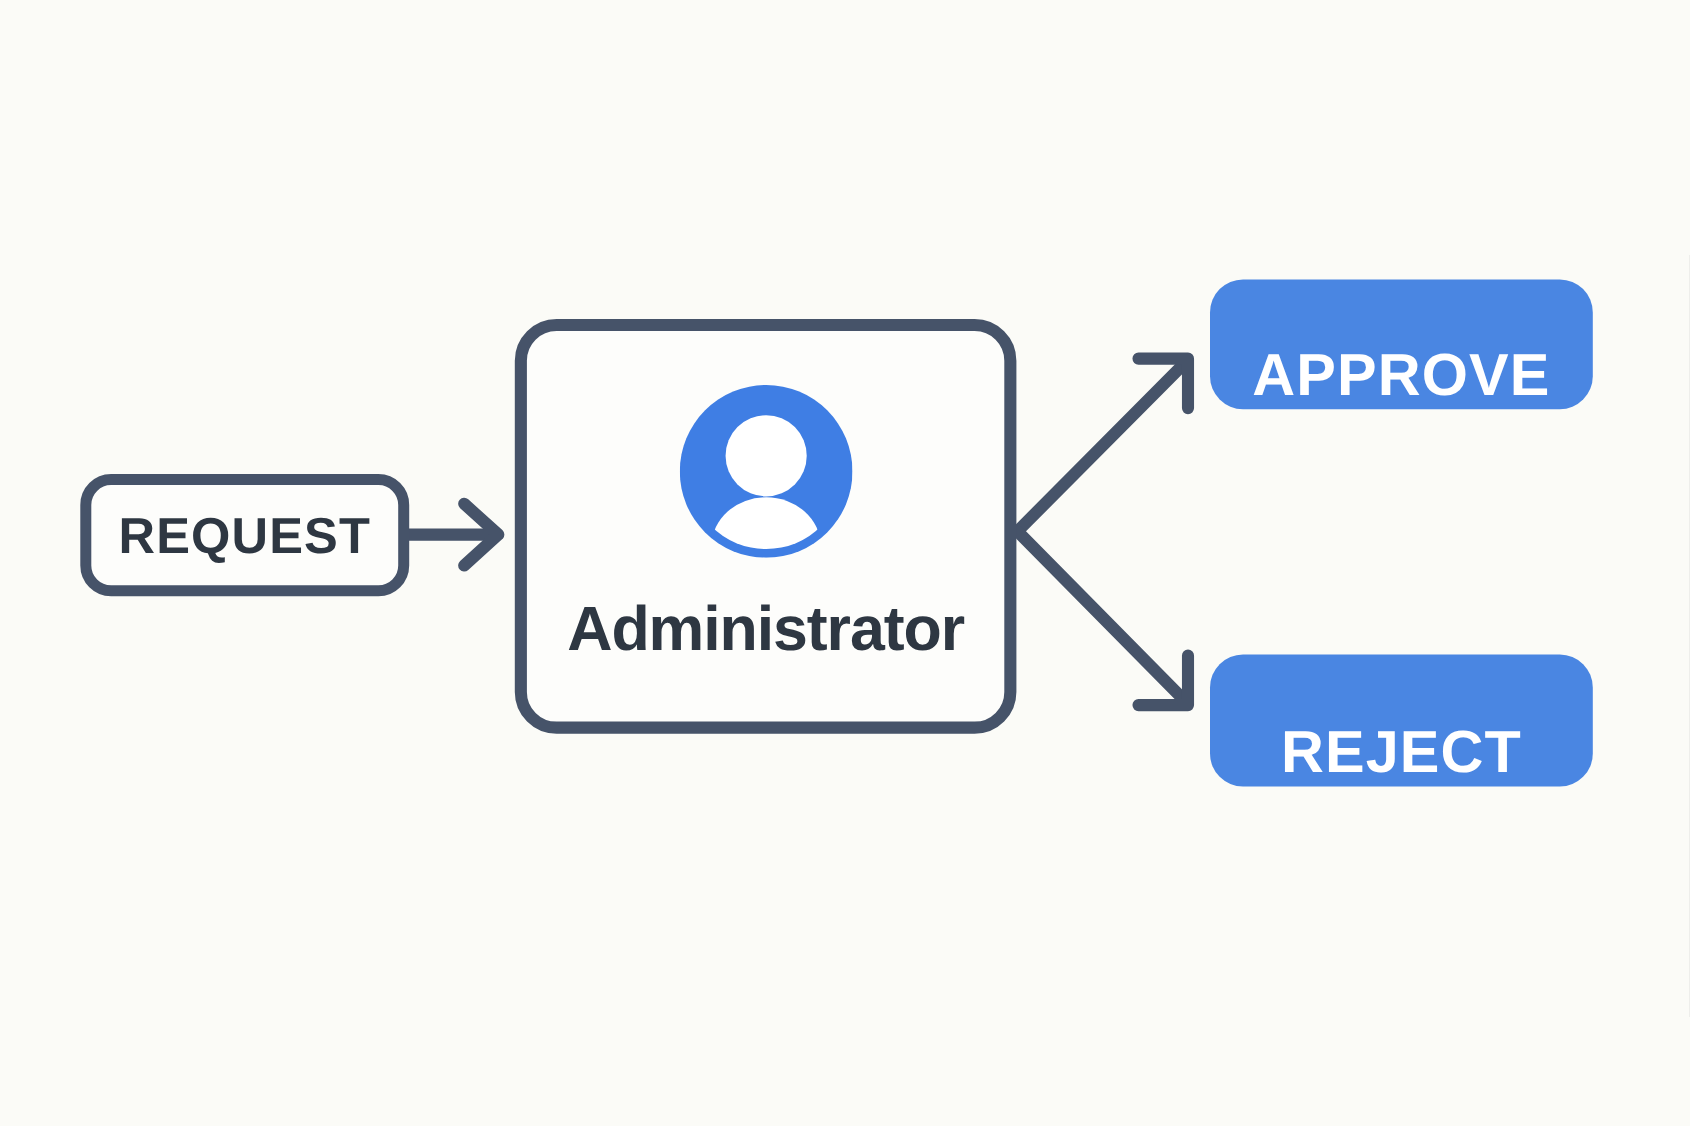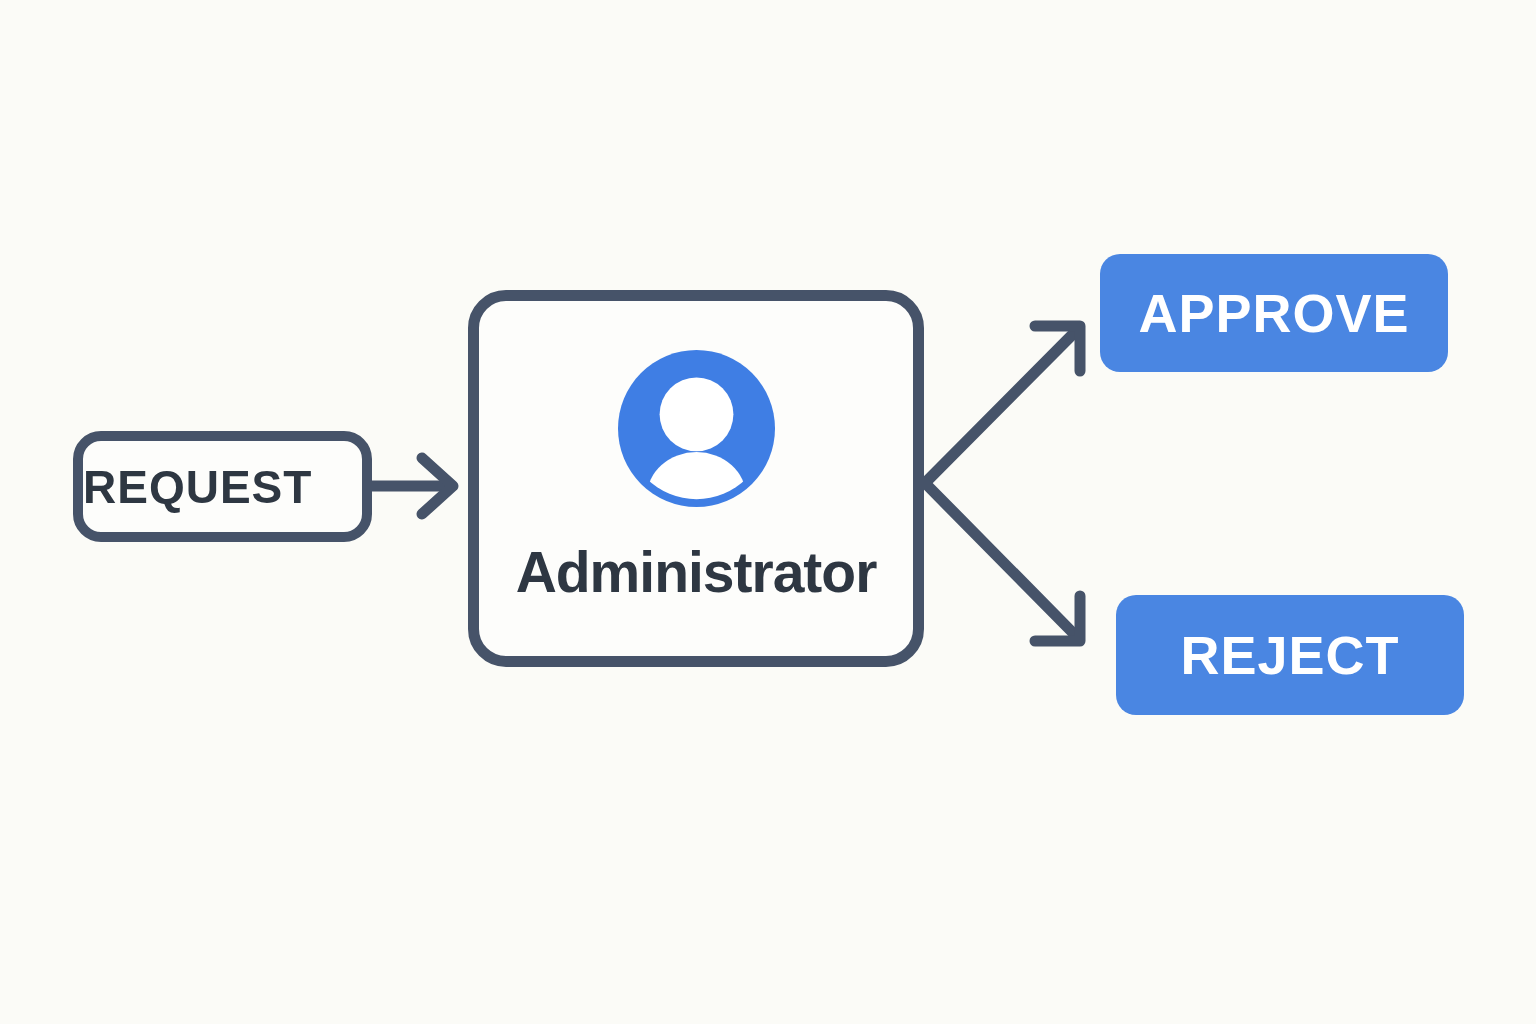--- a/index.html
+++ b/index.html
@@ -49,21 +49,21 @@
     stroke-width: 11;
     stroke-linecap: round;
     stroke-linejoin: round;
   }
   .node {
     position: absolute;
     background: var(--node-bg);
     border: 10px solid var(--slate);
     display: flex;
     align-items: center;
-    justify-content: flex-start;
+    justify-content: center;
   }
   .node-request {
     left: 73px;
     top: 431px;
     width: 299px;
     height: 111px;
     border-radius: 28px;
     font-size: 46px;
     font-weight: 700;
     letter-spacing: 1px;
@@ -91,33 +91,33 @@
   .admin-label {
     font-size: 57px;
     font-weight: 700;
     letter-spacing: -1px;
     color: var(--label-color);
     text-align: right;
   }
   .btn {
     position: absolute;
     width: 348px;
-    border-radius: 20px;
+    border-radius: 30px;
     background: var(--button-blue);
     color: var(--button-text);
     display: flex;
-    align-items: center;
+    align-items: flex-end;
     justify-content: center;
     font-size: 54px;
     font-weight: 700;
     letter-spacing: 1px;
     cursor: pointer;
   }
   .btn-approve { left: 1100px; top: 254px; height: 118px; }
-  .btn-reject  { left: 1100px; top: 595px; height: 120px; margin-left: 16px; }
+  .btn-reject  { left: 1100px; top: 595px; height: 120px; }
 </style>
 </head>
 <body>
 
 <div class="canvas">
 
 
   <svg class="arrows" width="1536" height="1024" viewBox="0 0 1536 1024">
     <g>
       <path class="arrow" d="M372 486 H449"></path>

